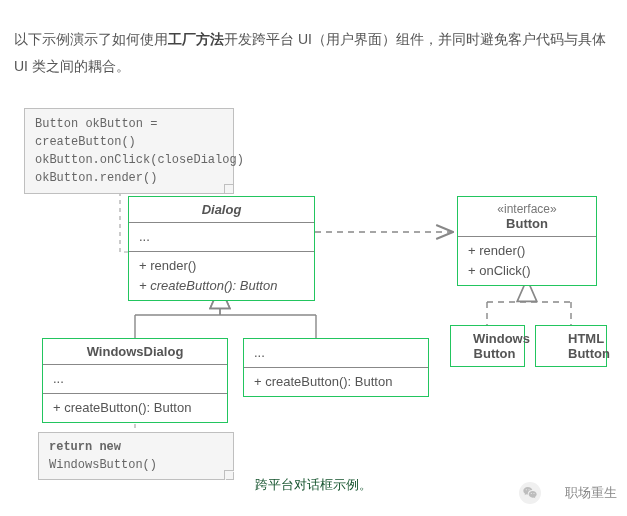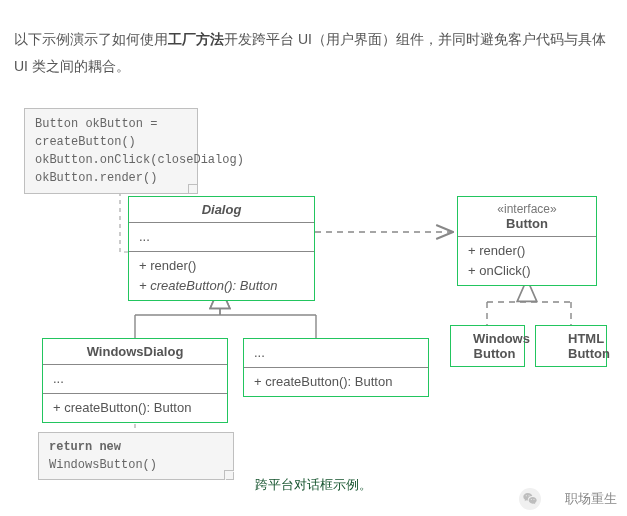--- a/index.html
+++ b/index.html
@@ -41,21 +41,21 @@
   .cls .sect:last-child { border-bottom:none; }
   .cls .sect div { line-height:1.55; }
   .ital { font-style:italic; }
 
   .caption {
     position:absolute; left:0; width:627px; text-align:center;
     font-size:13px; color:#14532d;
   }
 
   .footer {
-    position:absolute; right:10px; bottom:6px; display:flex; align-items:center;
+    position:absolute; right:10px; bottom:12px; display:flex; align-items:center;
     font-size:13px; color:#888; gap:24px;
   }
   .footer .icon {
     width:22px; height:22px; border-radius:50%; background:#f0f0f0;
     display:flex; align-items:center; justify-content:center;
   }
   .footer .icon svg { width:16px; height:16px; }
 </style>
 </head>
 <body>
@@ -88,21 +88,21 @@
     <line x1="316" y1="235" x2="316" y2="258" stroke="#888" stroke-width="1.4"></line>
 
     <path d="M527,222 L527,199" stroke="#888" stroke-width="1.4" stroke-dasharray="6 5" fill="none" marker-end="url(#tri-open)"></path>
     <line x1="487" y1="222" x2="571" y2="222" stroke="#888" stroke-width="1.4" stroke-dasharray="6 5"></line>
     <line x1="487" y1="222" x2="487" y2="245" stroke="#888" stroke-width="1.4" stroke-dasharray="6 5"></line>
     <line x1="571" y1="222" x2="571" y2="245" stroke="#888" stroke-width="1.4" stroke-dasharray="6 5"></line>
 
     <path d="M135,328 L135,352" stroke="#aaa" stroke-width="1.2" stroke-dasharray="4 4" fill="none"></path>
   </svg>
 
-  <div class="note" style="left:24px; top:28px; width:174px;">
+  <div class="note" style="left:24px; top:28px; width:210px;">
     <div>Button okButton = createButton()</div>
     <div>okButton.onClick(closeDialog)</div>
     <div>okButton.render()</div>
     <div class="fold"></div>
   </div>
 
   <div class="cls" style="left:128px; top:116px; width:187px;">
     <div class="title ital">Dialog</div>
     <div class="sect">
         <div>...</div>

